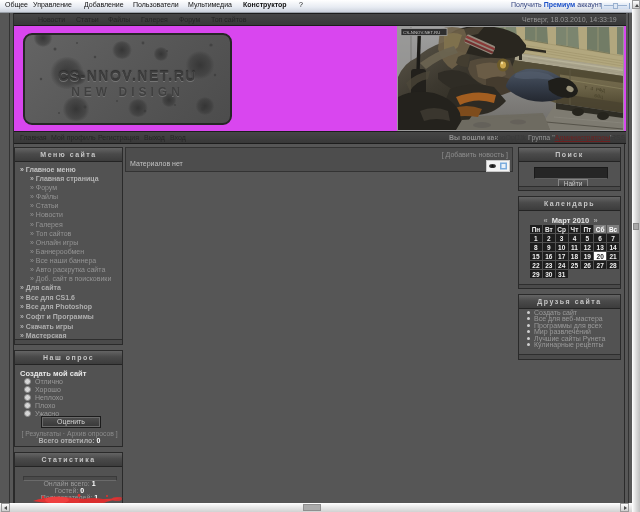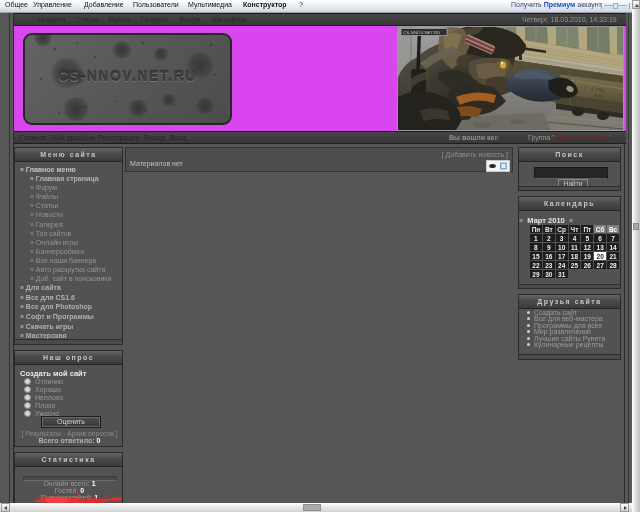--- a/index.html
+++ b/index.html
@@ -88,20 +88,21 @@
                 <circle cx="190" cy="40" r="1.2"></circle>
                 <circle cx="60" cy="72" r="1.4"></circle>
           <circle cx="120" cy="76" r="1.2"></circle>
                 <circle cx="150" cy="70" r="1"></circle>
                 <circle cx="92" cy="66" r="1"></circle>
           <circle cx="178" cy="74" r="1.8"></circle>
                 <circle cx="34" cy="78" r="1"></circle>
          </g>
        </svg>
        <div class="t1">CS-NNOV.NET.RU</div>
+       <div class="t2">NEW  DISIGN</div>
      </div>
      <div id="shot" class="abs" style="left:383px;top:0px;width:227px;height:105px;border:1px solid #9a9a9a;box-sizing:border-box;">
 <svg width="225" height="103" viewBox="0 0 225 103" preserveAspectRatio="none">
  <defs>
   <linearGradient id="wallg" x1="0" y1="0" x2="0" y2="1">
    <stop offset="0" stop-color="#a0a0a0"></stop>
                   <stop offset="0.5" stop-color="#8b8a88"></stop>
                   <stop offset="1" stop-color="#6e6c68"></stop>
   </linearGradient>
   <linearGradient id="figg" x1="0.1" y1="0" x2="0.9" y2="1">
@@ -322,21 +323,21 @@
 
    <div id="rightcol" class="abs" style="left:504px;top:134px;width:107px;">
      <div class="box" style="left:0;top:0;width:103px;height:44px;">
        <div class="bhead">Поиск</div>
        <div class="abs" style="left:15px;top:19px;width:72px;height:10px;background:#262626;border:1px solid #1a1a1a;border-bottom-color:#5e5e5e;"></div>
        <div class="abs" style="left:39px;top:31px;width:30px;height:9px;background:linear-gradient(#5a5a5a,#414141);border:1px solid #868686;box-sizing:border-box;font-size:6.5px;color:#c8c8c8;text-align:center;line-height:7px;">Найти</div>
        <div class="bfoot" style="height:3px;"></div>
      </div>
      <div class="box" style="left:0;top:49px;width:103px;height:93px;">
        <div class="bhead">Календарь</div>
-       <div class="abs" style="left:0;top:19px;width:103px;text-align:left;font-size:7.5px;font-weight:bold;color:#e6e6e6;"><span style="color:#aaa;">«</span>&nbsp; Март 2010 &nbsp;<span style="color:#aaa;">»</span></div>
+       <div class="abs" style="left:0;top:19px;width:103px;text-align:center;font-size:7.5px;font-weight:bold;color:#e6e6e6;"><span style="color:#aaa;">«</span>&nbsp; Март 2010 &nbsp;<span style="color:#aaa;">»</span></div>
        <div id="cal" class="abs" style="left:10px;top:27px;">
         <table>
          <tbody>
                   <tr class="hd">
                     <td>Пн</td>
                     <td>Вт</td>
                     <td>Ср</td>
                     <td>Чт</td>
                     <td>Пт</td>
                     <td class="we">Сб</td>

